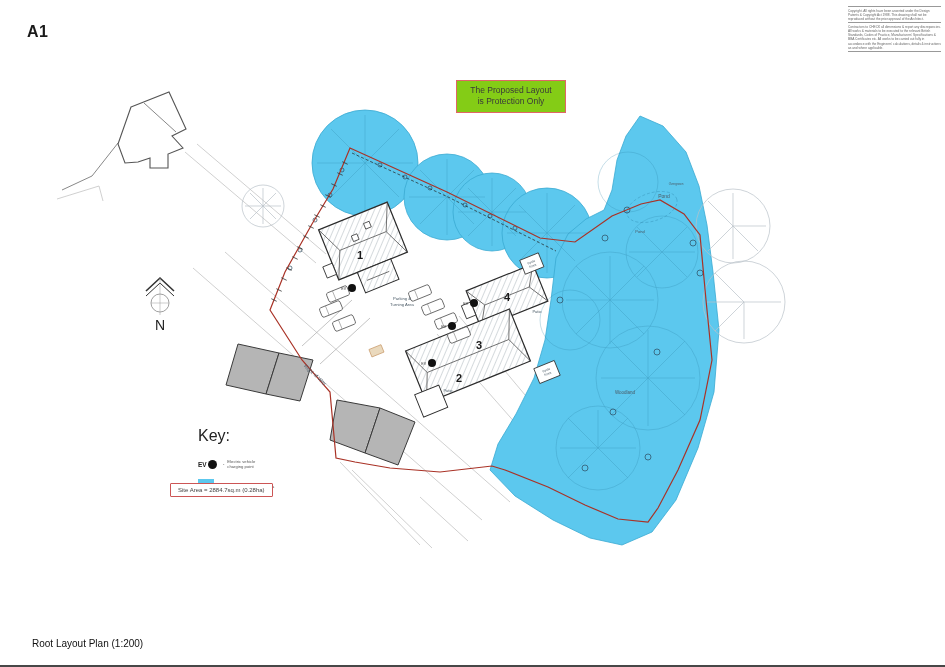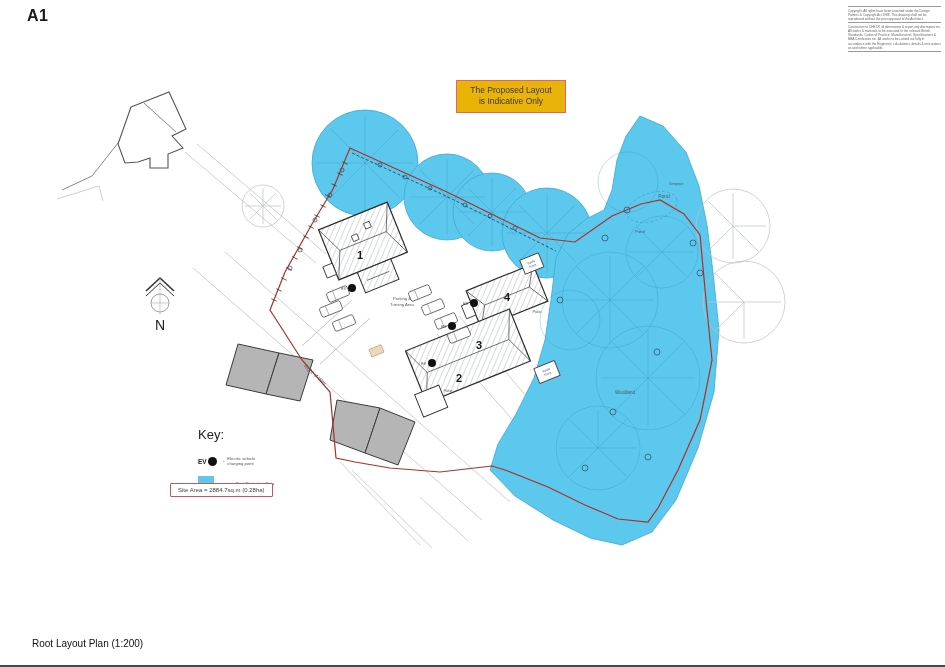--- a/index.html
+++ b/index.html
@@ -1,30 +1,30 @@
 <!DOCTYPE html>
 <html><head>
 <meta charset="utf-8">
 <style>
   html,body{margin:0;padding:0;}
   body{
     width:945px;height:667px;position:relative;background:#ffffff;
     font-family:"Liberation Sans", sans-serif;overflow:hidden;color:#1a1a1a;
   }
   .abs{position:absolute;}
-  #sheet-label{left:27px;top:7px;font-size:16px;font-weight:bold;letter-spacing:.5px;}
+  #sheet-label{left:27px;top:23px;font-size:16px;font-weight:bold;letter-spacing:.5px;}
   #copyright-block{left:848px;top:6px;width:93px;font-size:3.2px;line-height:1.3;color:#666;text-align:left;}
   #copyright-block .note{border-top:.5px solid #999;padding:1.5px 0;}
   #copyright-block .note:last-child{border-bottom:.5px solid #999;}
   #notice-box{
-    left:456px;top:80px;width:104px;background:#eab308;border:1.5px solid #e06666;
+    left:456px;top:80px;width:104px;background:#84cc16;border:1.5px solid #e06666;
     padding:4px 2px;text-align:center;font-size:8.5px;line-height:1.35;color:#3a3a3a;
   }
   #key-block{left:198px;top:427px;width:130px;}
-  #key-heading{font-size:13px;color:#222;margin-bottom:14px;}
+  #key-heading{font-size:16px;color:#222;margin-bottom:14px;}
   .key-row{display:flex;align-items:center;margin-bottom:9px;}
   .ev-abbr{font-size:6.5px;font-weight:bold;color:#222;}
   .ev-dot{width:9px;height:9px;border-radius:50%;background:#111;margin:0 3px 0 1px;}
   .key-dash{font-size:5px;color:#555;margin:0 3px;}
   .key-small{font-size:4.2px;line-height:1.3;color:#555;}
   .rpa-swatch{width:16px;height:16px;background:#5cc8ee;margin-right:14px;}
   #site-area-box{
     left:170px;top:483px;background:#fff;border:1px solid #cc5555;border-radius:1px;
     padding:3px 7px;font-size:6px;color:#444;white-space:nowrap;
   }
@@ -240,21 +240,21 @@
 
 <div class="abs" id="sheet-label">A1</div>
 
 <div class="abs" id="copyright-block">
   <div class="note">Copyright. All rights have been asserted under the Design Patents &amp; Copyright Act 1988. This drawing shall not be reproduced without the prior approval of the Architect.</div>
   <div class="note">Contractors to CHECK all dimensions &amp; report any discrepancies. All works &amp; materials to be executed to the relevant British Standards, Codes of Practice, Manufacturers' Specifications &amp; BBA Certificates etc. All works to be carried out fully in accordance with the Engineers' calculations, details &amp; instructions as and where applicable.</div>
 </div>
 
 <div class="abs" id="notice-box">
   <div>The Proposed Layout</div>
-  <div>is Indicative Only</div>
+  <div>is Protection Only</div>
 </div>
 
 <div class="abs" id="key-block">
   <div id="key-heading">Key:</div>
   <div class="key-row">
     <span class="ev-abbr">EV</span>
     <span class="ev-dot"></span>
     <span class="key-dash">-</span>
     <span class="key-small">
       <div>Electric vehicle</div>

